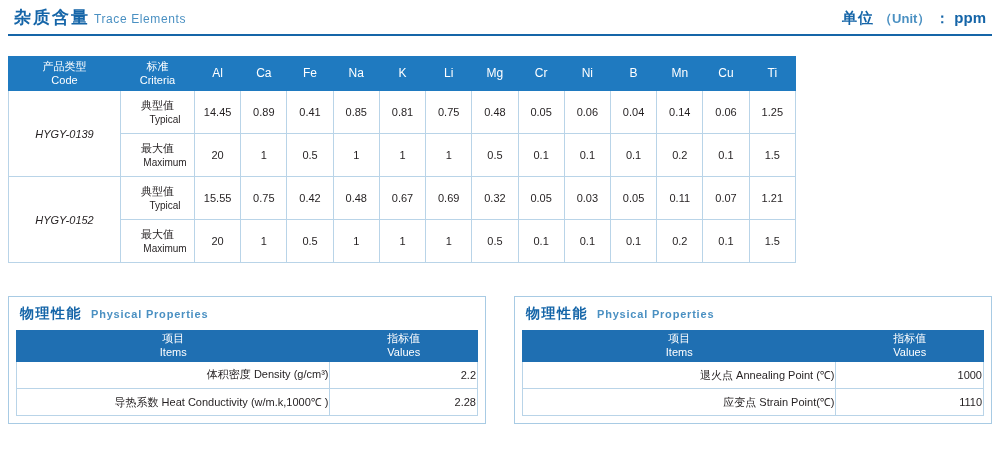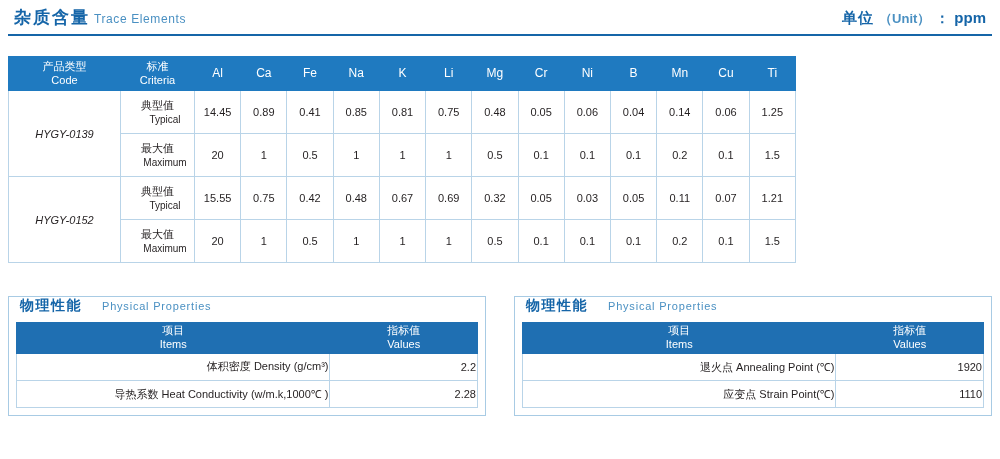--- a/index.html
+++ b/index.html
@@ -81,40 +81,41 @@
   .panels {
     position: absolute;
     left: 8px; top: 296px;
     width: 984px;
     display: flex;
     justify-content: space-between;
   }
   .panel {
     width: 478px;
     border: 1px solid #a8cbe4;
-    padding: 0 7px 7px 7px;
+    padding: 8px 7px 7px 7px;
     background: #ffffff;
   }
   .panel-header {
     display: flex;
     align-items: baseline;
     padding-left: 4px;
     padding-bottom: 7px;
   }
   .panel-title-cn {
     font-size: 14px;
     font-weight: bold;
     color: #1565a8;
     letter-spacing: 1.5px;
   }
   .panel-title-en {
     font-size: 11px;
     color: #4a90c2;
-    margin-left: 20px;
+    margin-left: 9px;
     letter-spacing: 0.8px;
+    font-weight: bold;
   }
   table.pp {
     width: 100%;
     border-collapse: collapse;
     table-layout: fixed;
   }
   table.pp th {
     background: #1f6fb2;
     color: #ffffff;
     border: 1px solid #1f6fb2;
@@ -324,21 +325,21 @@
             </th>
             <th>
               <span class="cn">指标值</span>
               <span class="en">Values</span>
             </th>
           </tr>
         </thead>
         <tbody>
           <tr>
             <td>退火点 Annealing Point (℃)</td>
-            <td>1920</td>
+            <td>1000</td>
           </tr>
           <tr>
             <td>应变点 Strain Point(℃)</td>
             <td>1110</td>
           </tr>
         </tbody>
       </table>
     </div>
 
   </div>

